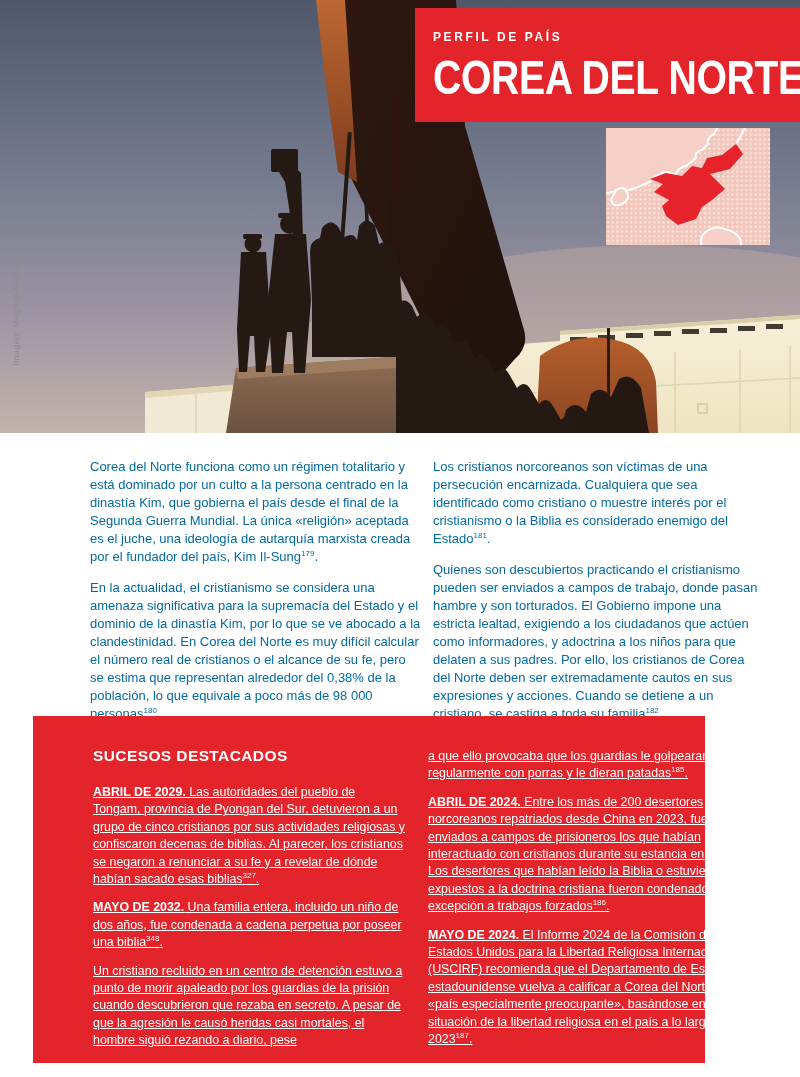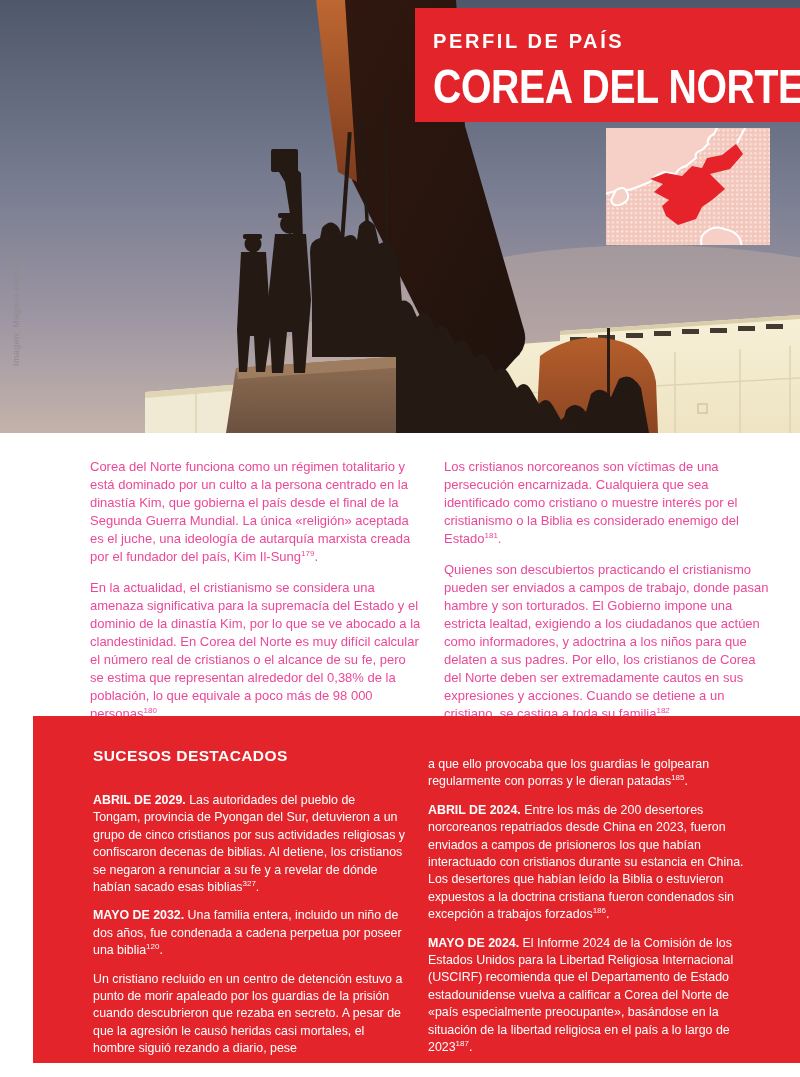--- a/index.html
+++ b/index.html
@@ -10,44 +10,44 @@
   .photo{position:absolute;left:0;top:0;width:800px;height:433px;}
   .photo svg{display:block;width:800px;height:433px;}
 
   
   .credit{position:absolute;left:11px;top:256px;writing-mode:vertical-rl;transform:rotate(180deg);
           font-size:9px;letter-spacing:.4px;color:#8d8d8d;}
 
   
   .banner{position:absolute;left:415px;top:8px;width:385px;height:114px;background:#e3242b;
           color:#fff;box-sizing:border-box;padding:22px 0 0 18px;}
-  .kicker{font-size:20px;font-weight:bold;letter-spacing:2.6px;}
+  .kicker{font-size:12px;font-weight:bold;letter-spacing:2.6px;}
   .country{display:inline-block;margin-top:5px;font-size:49px;font-weight:bold;letter-spacing:-.5px;
            transform:scaleX(.8);transform-origin:left center;white-space:nowrap;}
 
   
   .map{position:absolute;left:606px;top:128px;width:164px;height:117px;}
   .map svg{display:block;width:164px;height:117px;}
 
   
-  .intro-col{position:absolute;top:458px;font-size:13px;line-height:18px;color:#ec4899;}
+  .intro-col{position:absolute;top:458px;font-size:13px;line-height:18px;color:#0369a1;}
   .intro-left{left:90px;width:332px;}
-  .intro-right{left:444px;width:330px;}
+  .intro-right{left:433px;width:330px;}
   .para{margin:0 0 13px 0;}
   .para strong{font-weight:bold;}
   sup{font-size:8px;vertical-align:super;line-height:0;}
 
   
-  .highlights{position:absolute;left:33px;top:716px;width:767px;height:347px;background:#e3242b;
+  .highlights{position:absolute;left:33px;top:716px;width:672px;height:347px;background:#e3242b;
               color:#ffffff;box-sizing:border-box;}
   .hl-heading{position:absolute;left:60px;top:31px;font-size:15.5px;font-weight:bold;letter-spacing:.4px;}
   .hl-col{position:absolute;font-size:12.4px;line-height:17.4px;}
   .hl-left{left:60px;top:68px;width:312px;}
   .hl-right{left:395px;top:32px;width:320px;}
-  .hl-col .para{margin:8px 0 11px 0;}
+  .hl-col .para{margin:0 0 11px 0;text-decoration:underline;}
 </style>
 </head>
 <body>
 
 <div class="page">
 
   <div class="photo">
     <svg viewBox="0 0 800 433" aria-hidden="true">
       <defs>
         <linearGradient id="sky" x1="0" y1="0" x2="0" y2="1">
@@ -165,22 +165,22 @@
     <p class="para"><strong></strong><span>En la actualidad, el cristianismo se considera una amenaza significativa para la supremacía del Estado y el dominio de la dinastía Kim, por lo que se ve abocado a la clandestinidad. En Corea del Norte es muy difícil calcular el número real de cristianos o el alcance de su fe, pero se estima que representan alrededor del 0,38% de la población, lo que equivale a poco más de 98&nbsp;000 personas</span><sup>180</sup><span>.</span></p>
   </div>
   <div class="intro-col intro-right">
     <p class="para"><strong></strong><span>Los cristianos norcoreanos son víctimas de una persecución encarnizada. Cualquiera que sea identificado como cristiano o muestre interés por el cristianismo o la Biblia es considerado enemigo del Estado</span><sup>181</sup><span>.</span></p>
     <p class="para"><strong></strong><span>Quienes son descubiertos practicando el cristianismo pueden ser enviados a campos de trabajo, donde pasan hambre y son torturados. El Gobierno impone una estricta lealtad, exigiendo a los ciudadanos que actúen como informadores, y adoctrina a los niños para que delaten a sus padres. Por ello, los cristianos de Corea del Norte deben ser extremadamente cautos en sus expresiones y acciones. Cuando se detiene a un cristiano, se castiga a toda su familia</span><sup>182</sup><span>.</span></p>
   </div>
 
   <div class="highlights">
     <div class="hl-heading">SUCESOS DESTACADOS</div>
     <div class="hl-col hl-left">
-      <p class="para"><strong>ABRIL DE 2029.</strong><span> Las autoridades del pueblo de Tongam, provincia de Pyongan del Sur, detuvieron a un grupo de cinco cristianos por sus actividades religiosas y confiscaron decenas de biblias. Al detiene, los cristianos se negaron a renunciar a su fe y a revelar de dónde habían sacado esas biblias</span><sup>327</sup><span>.</span></p>
-      <p class="para"><strong>MAYO DE 2032.</strong><span> Una familia entera, incluido un niño de dos años, fue condenada a cadena perpetua por poseer una biblia</span><sup>120</sup><span>.</span></p>
+      <p class="para"><strong>ABRIL DE 2029.</strong><span> Las autoridades del pueblo de Tongam, provincia de Pyongan del Sur, detuvieron a un grupo de cinco cristianos por sus actividades religiosas y confiscaron decenas de biblias. Al parecer, los cristianos se negaron a renunciar a su fe y a revelar de dónde habían sacado esas biblias</span><sup>327</sup><span>.</span></p>
+      <p class="para"><strong>MAYO DE 2032.</strong><span> Una familia entera, incluido un niño de dos años, fue condenada a cadena perpetua por poseer una biblia</span><sup>348</sup><span>.</span></p>
       <p class="para"><strong></strong><span>Un cristiano recluido en un centro de detención estuvo a punto de morir apaleado por los guardias de la prisión cuando descubrieron que rezaba en secreto. A pesar de que la agresión le causó heridas casi mortales, el hombre siguió rezando a diario, pese</span><sup></sup><span></span></p>
     </div>
     <div class="hl-col hl-right">
       <p class="para"><strong></strong><span>a que ello provocaba que los guardias le golpearan regularmente con porras y le dieran patadas</span><sup>185</sup><span>.</span></p>
       <p class="para"><strong>ABRIL DE 2024.</strong><span> Entre los más de 200 desertores norcoreanos repatriados desde China en 2023, fueron enviados a campos de prisioneros los que habían interactuado con cristianos durante su estancia en China. Los desertores que habían leído la Biblia o estuvieron expuestos a la doctrina cristiana fueron condenados sin excepción a trabajos forzados</span><sup>186</sup><span>.</span></p>
       <p class="para"><strong>MAYO DE 2024.</strong><span> El Informe 2024 de la Comisión de los Estados Unidos para la Libertad Religiosa Internacional (USCIRF) recomienda que el Departamento de Estado estadounidense vuelva a calificar a Corea del Norte de «país especialmente preocupante», basándose en la situación de la libertad religiosa en el país a lo largo de 2023</span><sup>187</sup><span>.</span></p>
     </div>
   </div>
 
 </div>

